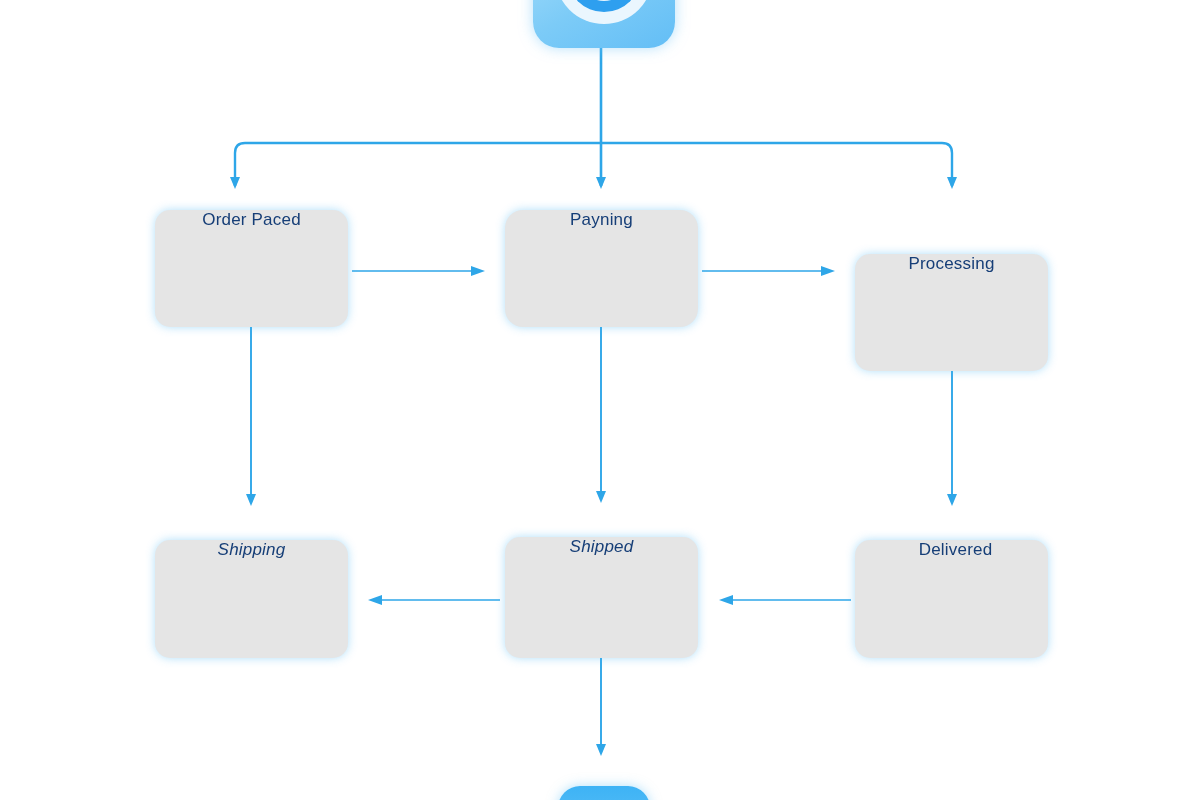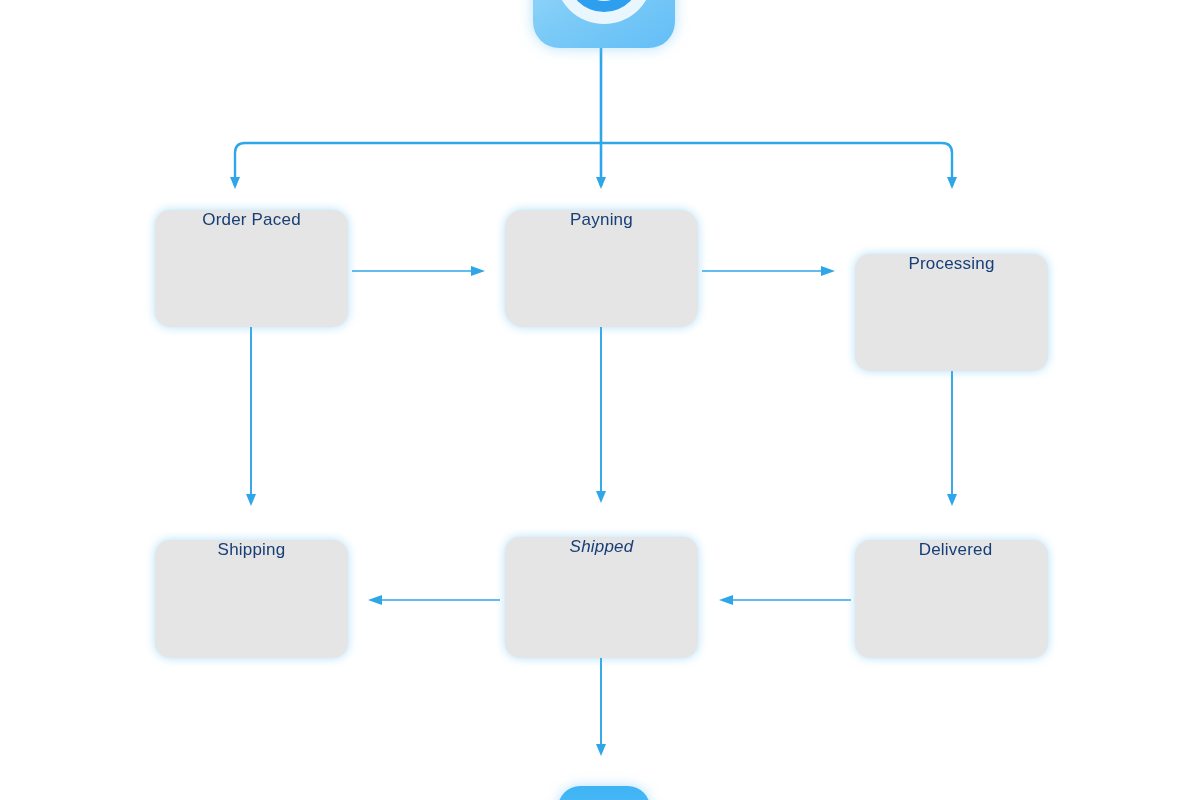--- a/index.html
+++ b/index.html
@@ -42,21 +42,21 @@
     font-size: 17px;
     letter-spacing: 0.2px;
     text-align: center;
     user-select: none;
   }
   
   #node-order-placed { left: 155px; top: 210px; width: 193px; height: 117px; }
   #node-paying       { left: 505px; top: 210px; width: 193px; height: 117px; border-radius: 18px; }
   #node-processing   { left: 855px; top: 210px; width: 193px; height: 117px; margin-top: 44px; }
   
-  #node-shipping     { left: 155px; top: 540px; width: 193px; height: 118px; }
+  #node-shipping     { left: 155px; top: 540px; width: 193px; height: 118px; font-style: italic; }
   #node-shipped      { left: 505px; top: 537px; width: 193px; height: 121px; font-style: italic; }
   #node-delivered    { left: 855px; top: 540px; width: 193px; height: 118px; padding-left: 8px; }
 
   
   #app-icon-start {
     position: absolute;
     left: 533px;
     top: -40px;
     width: 142px;
     height: 88px;

